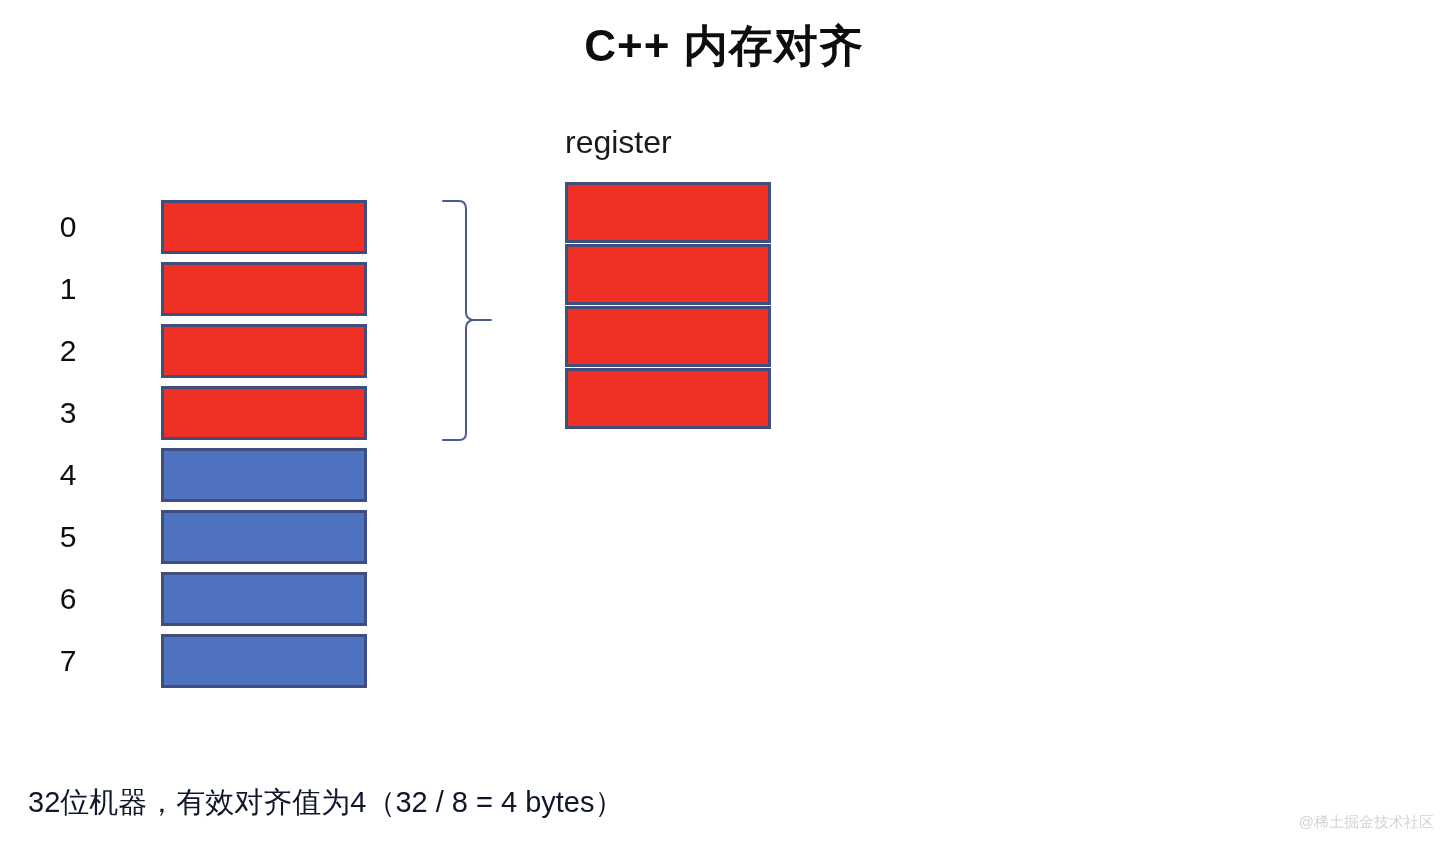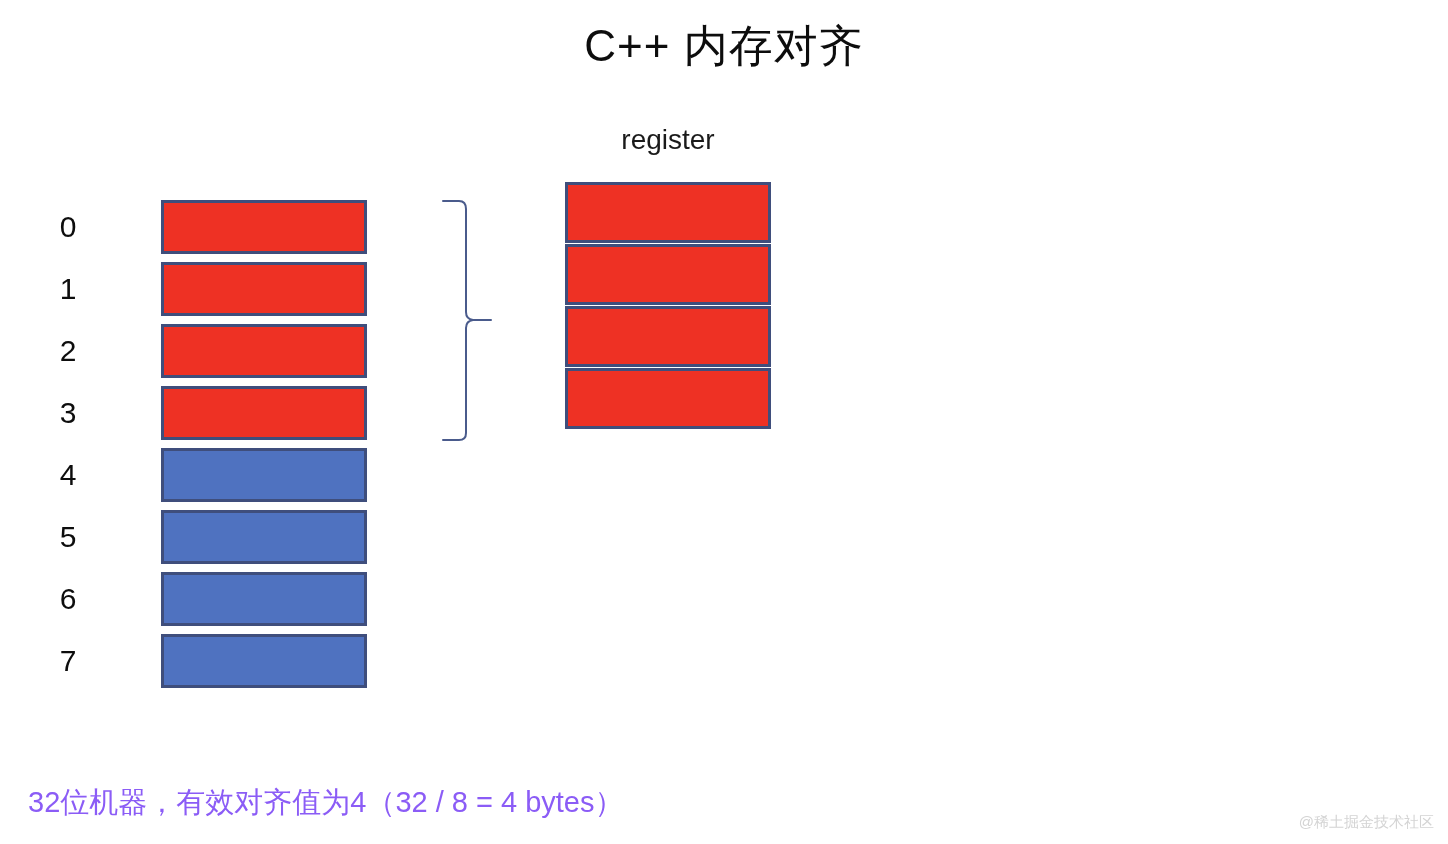--- a/index.html
+++ b/index.html
@@ -17,34 +17,34 @@
   }
 
   
   .slide-title {
     position: absolute;
     left: 0;
     top: 22px;
     width: 1448px;
     text-align: center;
     font-size: 44px;
-    font-weight: normal;
+    font-weight: bold;
     letter-spacing: 1px;
     line-height: 1.1;
     color: #0d0d0d;
   }
 
   
   .register-label {
     position: absolute;
     left: 565px;
     top: 124px;
     width: 206px;
-    text-align: center;
-    font-size: 28px;
+    text-align: left;
+    font-size: 32px;
     font-weight: normal;
     color: #1a1a1a;
   }
 
   
   #memory-column {
     position: absolute;
     left: 161px;
     top: 200px;
     width: 206px;
@@ -106,21 +106,21 @@
     border: 3px solid #3f4e7c;
     background: #ee3124;
   }
 
   
   .caption {
     position: absolute;
     left: 28px;
     top: 783px;
     font-size: 29px;
-    color: #8b5cf6;
+    color: #0f172a;
     white-space: nowrap;
   }
 
   
   .watermark {
     position: absolute;
     right: 14px;
     bottom: 12px;
     font-size: 15px;
     color: #d4d4d4;

